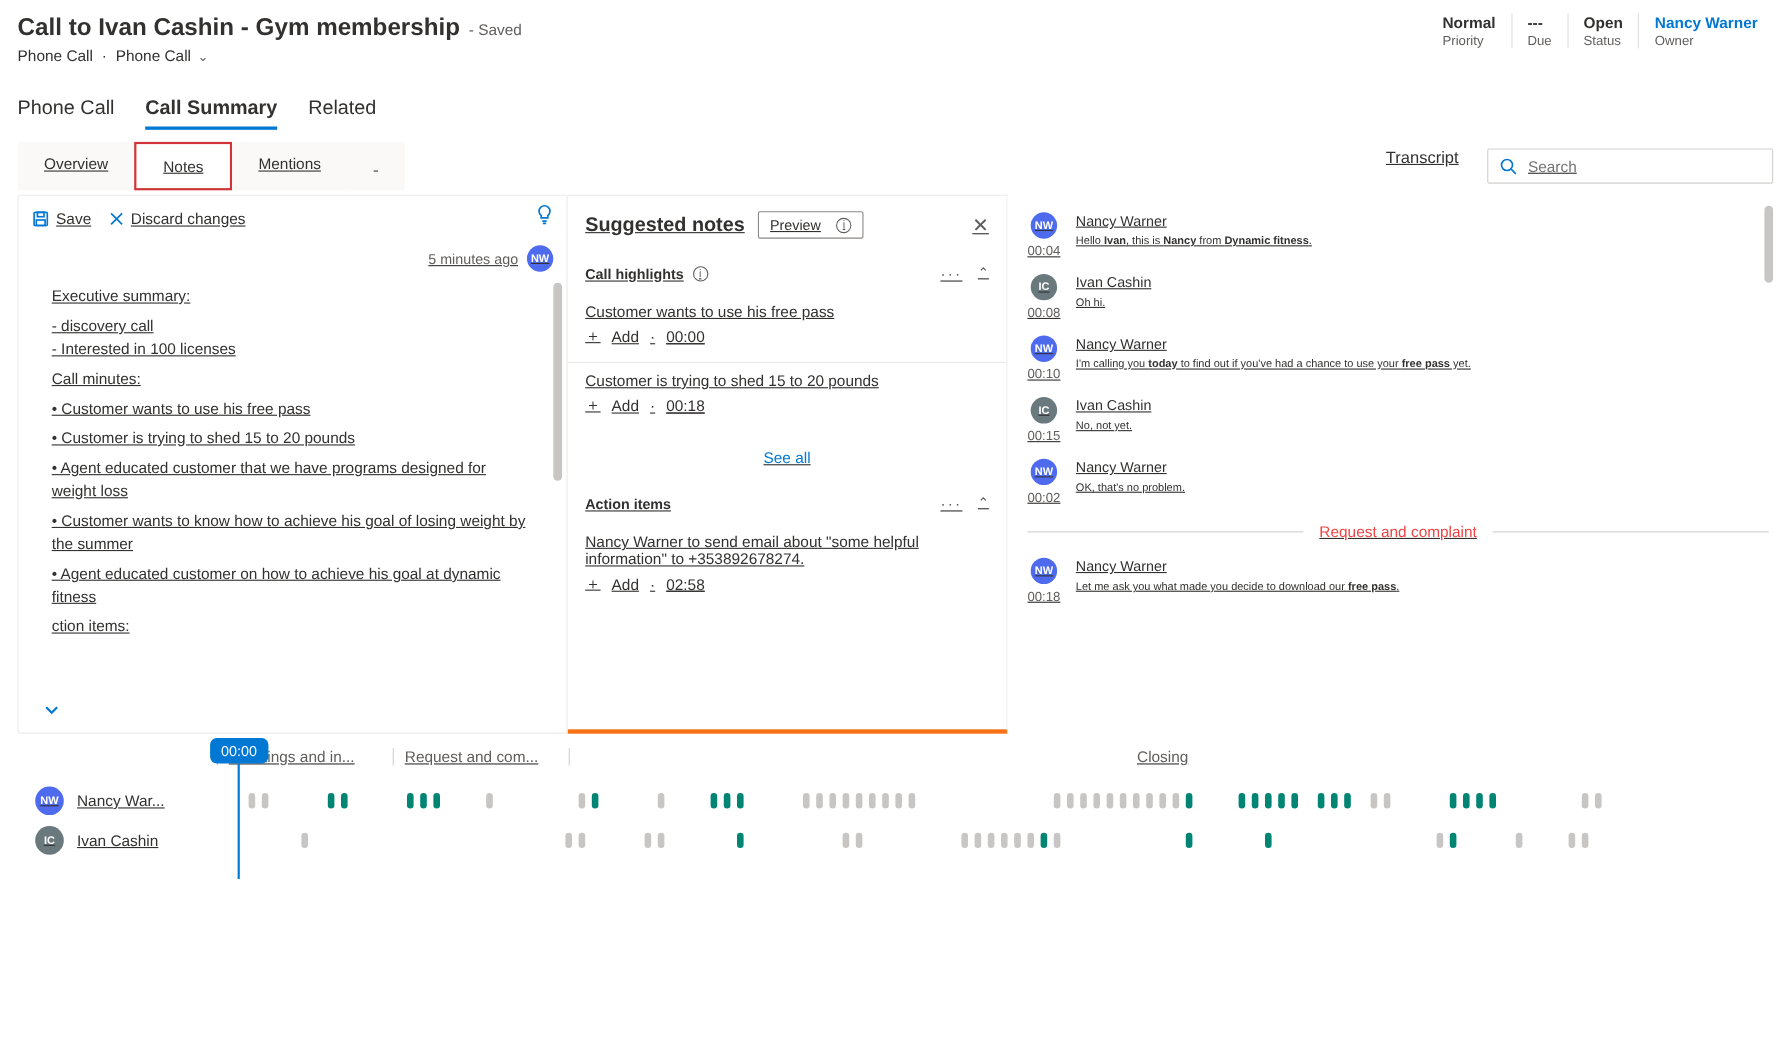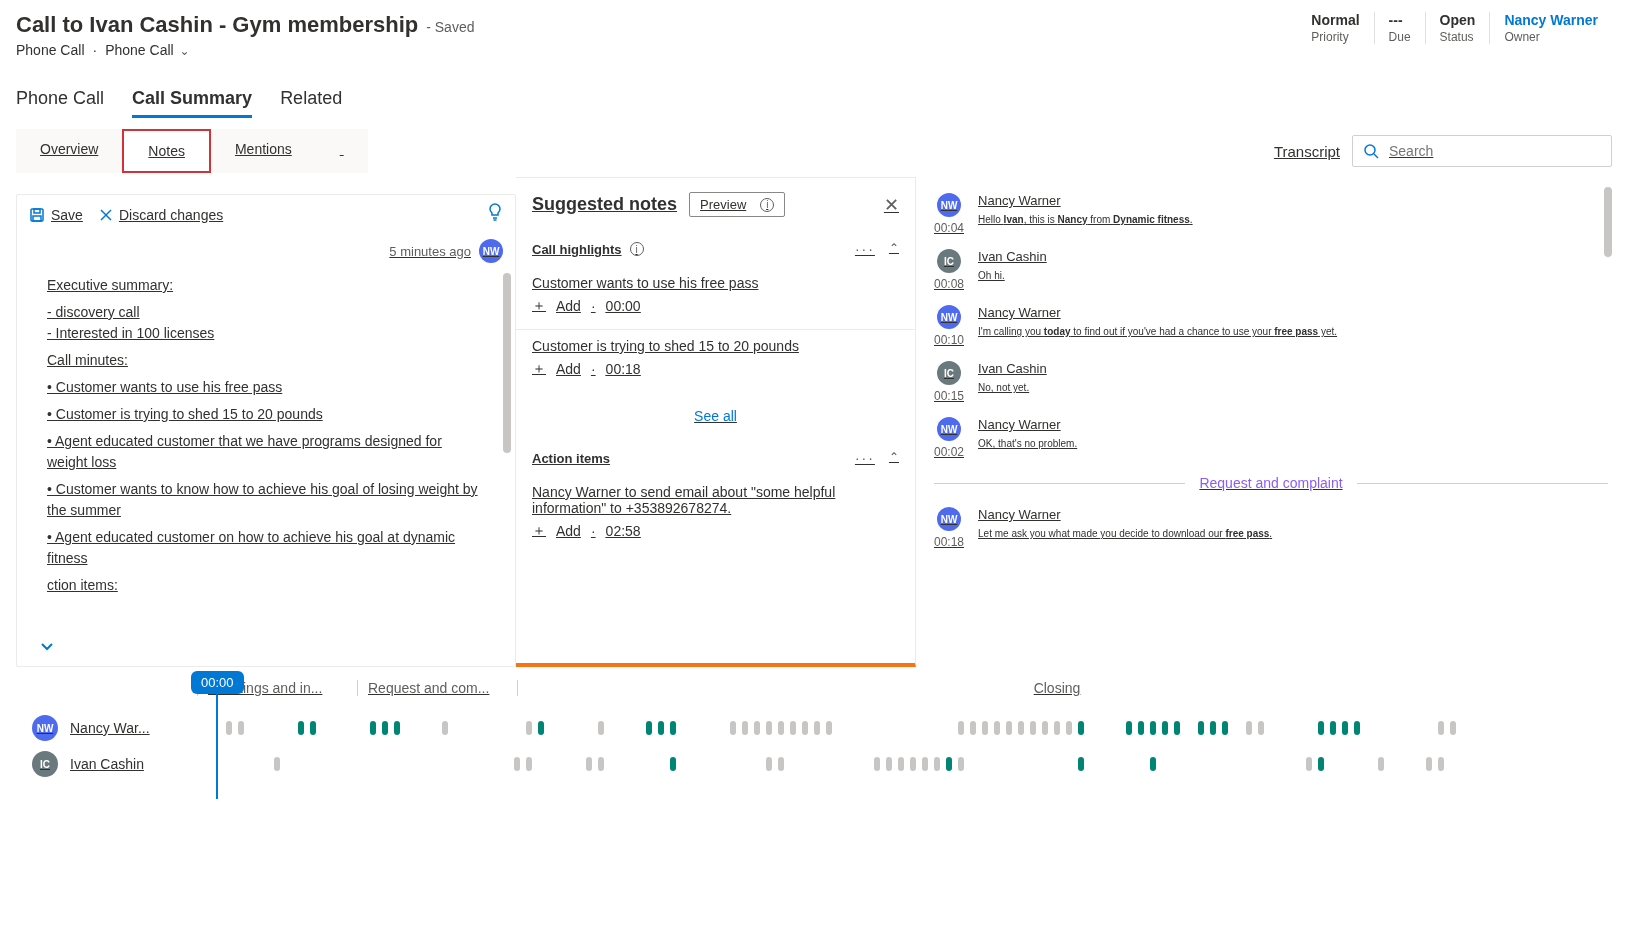--- a/index.html
+++ b/index.html
@@ -36,21 +36,21 @@
   .sub-tabs-wrap{ display:flex; align-items:center;}
   .sub-tabs { display:flex; gap:0; background:#fff;}
   .sub-tab { padding:12px 24px; background:#faf9f8; cursor:pointer; }
   .sub-tab.highlight { border:2px solid #d13438; background:#fff;}
   .transcript-label { font-size:15px; margin-right:12px;}
   .search-box { display:flex; align-items:center; border:1px solid #d2d0ce; border-radius:2px; padding:6px 10px; width:260px;}
   .search-box svg { color:#0078d4; margin-right:8px;}
   .search-box input { border:none; outline:none; font-size:14px; flex:1;}
   .panels { display:flex; margin-top:4px;}
   .panel { background:#fff; }
-  .notes-panel { flex: 0 0 500px; border:1px solid #edebe9; border-radius:2px; position:relative;margin-top:17px;}
+  .notes-panel { flex: 0 0 500px; border:1px solid #edebe9; border-radius:2px; position:relative;}
   .notes-toolbar { display:flex; align-items:center; justify-content:space-between; padding:8px 12px;}
   .notes-actions{ display:flex; gap:16px;}
   .tool-btn { display:flex; align-items:center; gap:6px; cursor:pointer; color:#323130;}
   .tool-btn svg { color:#0078d4;}
   .bulb { color:#0078d4; font-size:16px;}
   .notes-meta { display:flex; justify-content:flex-end; align-items:center; gap:8px; padding:4px 12px 0;}
   .notes-meta .time{ color:#605e5c; font-size:13px;}
   .avatar { width:24px; height:24px; border-radius:50%; display:inline-flex; align-items:center; justify-content:center; font-size:10px; font-weight:600; color:#fff;}
   .avatar.nw { background:#4f6bed;}
   .avatar.ic { background:#69797e;}
@@ -78,21 +78,21 @@
   .transcript-panel{ flex:1; padding:8px 4px 8px 18px; height:490px; overflow:hidden; position:relative;}
   .trans-scroll-indicator{ position:absolute; right:0; top:10px; width:8px; height:70px; background:#c8c6c4; border-radius:4px;}
   .trans-row{ display:flex; gap:14px; margin:8px 0 14px;}
   .trans-avatar-col{ display:flex; flex-direction:column; align-items:center;}
   .trans-ts{ color:#605e5c; font-size:12px; margin-top:4px;}
   .trans-body .speaker{ color:#323130; font-size:13px; margin-bottom:4px;}
   .trans-body .utter{ font-size:10px; line-height:1.5;}
   .utter b{font-weight:600;}
   .divider-line{ display:flex; align-items:center; margin:16px 0;}
   .divider-line::before,.divider-line::after{ content:""; flex:1; height:1px; background:#d2d0ce;}
-  .divider-label{ padding:0 14px; color:#8b5cf6; font-size:14px;}
+  .divider-label{ padding:0 14px; color:#ef4444; font-size:14px;}
   .collapse-toggle{ position:absolute; left:22px; bottom:8px; font-size:16px; color:#0078d4; cursor:pointer;}
   
   .timeline{ margin-top:4px; padding:0 16px 12px; position:relative;}
   .playhead{ position:absolute; left:175px; top:0;}
   .playhead .bubble{ background:#0078d4;color:#fff; padding:4px 10px; border-radius:6px; font-size:13px;}
   .playhead .line{ width:2px; height:120px; background:#0078d4; margin:0 auto;}
   .segments-row{ display:flex; margin-left:165px; font-size:14px; color:#605e5c; height:34px; align-items:center;}
   .seg{ padding:0 10px; border-left:1px solid #d2d0ce; white-space:nowrap; overflow:hidden; text-overflow:ellipsis;}
   .track{ display:flex; align-items:center; gap:12px; margin:10px 0;}
   .track .avatar{ width:26px;height:26px; font-size:10px;}
@@ -148,21 +148,21 @@
 <div class="body-area">
   <div class="sub-bar">
     <div class="sub-tabs-wrap">
       <div class="sub-tabs">
         <div class="sub-tab">Overview</div>
         <div class="sub-tab highlight">Notes</div>
         <div class="sub-tab">Mentions</div>
         <div class="sub-tab">&nbsp;</div>
       </div>
     </div>
-    <div style="display:flex;align-items:center;">
+    <div style="display:flex;align-items:flex-start;gap:14px;">
       <span class="transcript-label">Transcript</span>
       <div class="search-box">
         <svg width="16" height="16" viewBox="0 0 16 16" fill="none" stroke="currentColor" stroke-width="1.5">
             <circle cx="7" cy="7" r="5"></circle>
             <line x1="11" y1="11" x2="15" y2="15"></line>
           </svg>
         <input placeholder="Search" style="">
       </div>
     </div>
   </div>

